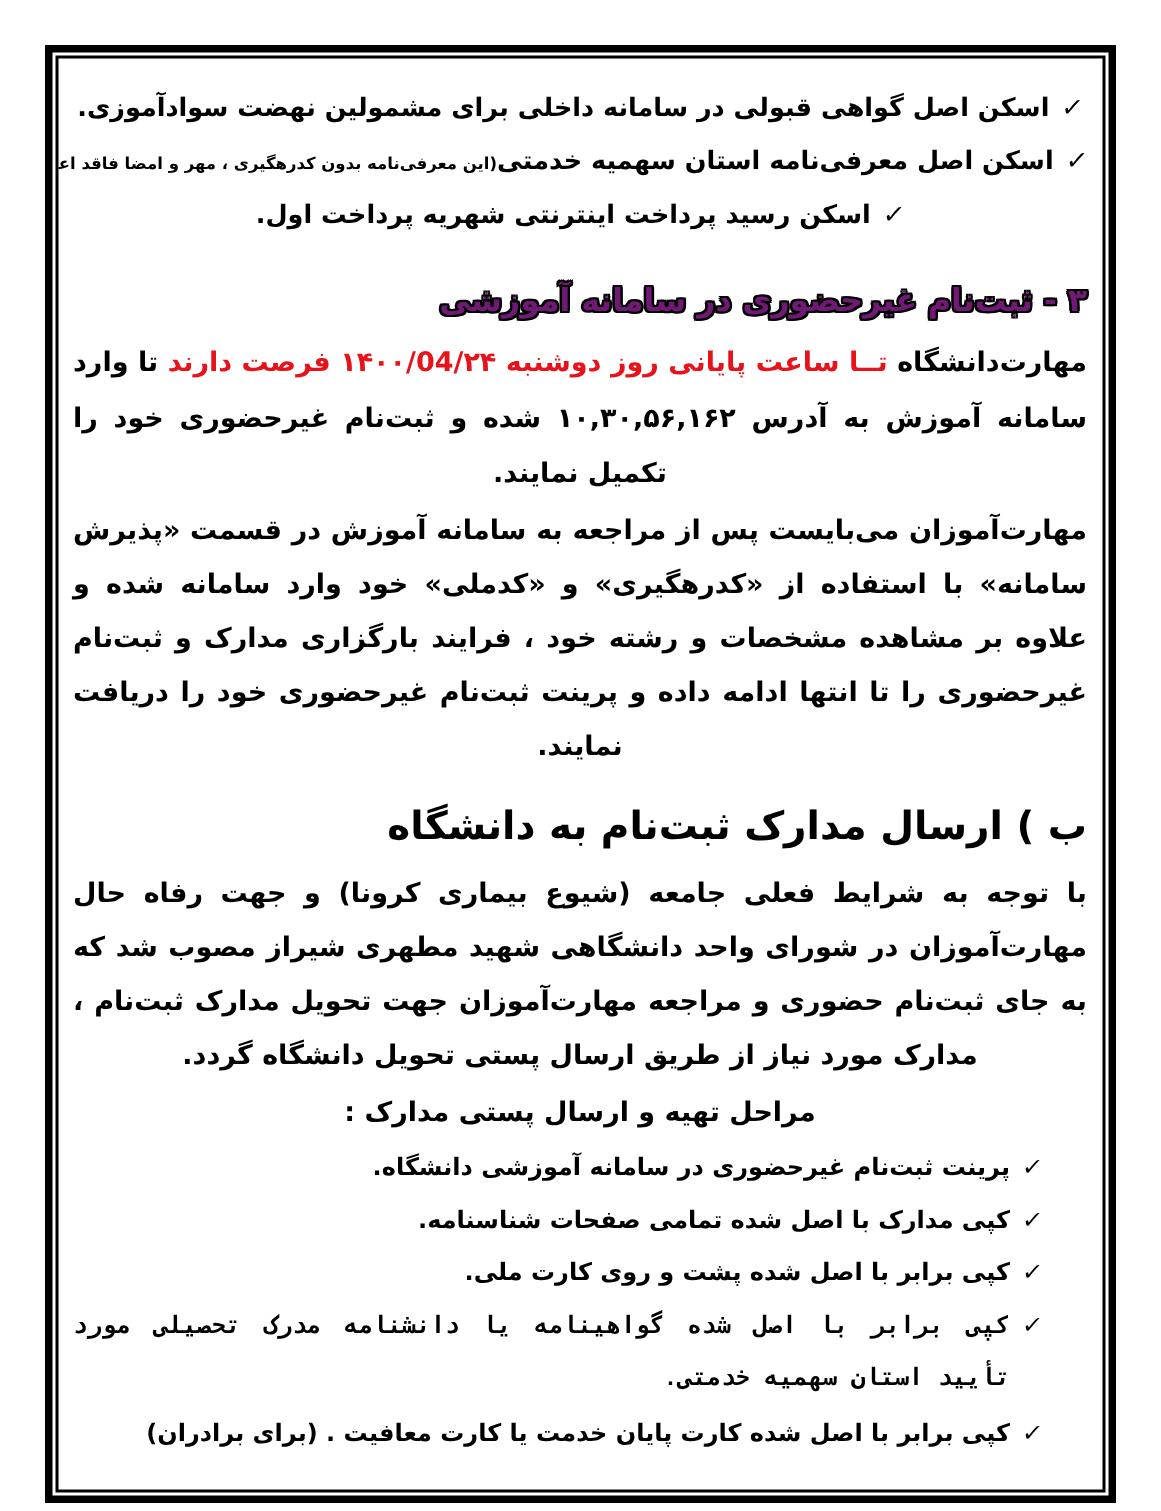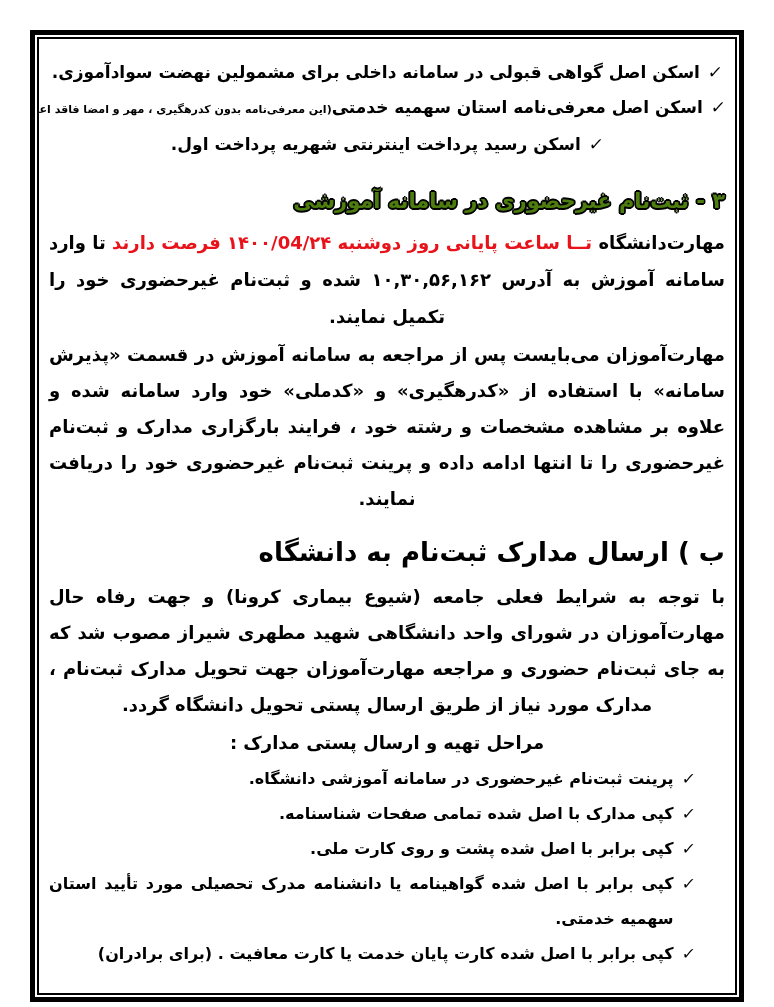--- a/index.html
+++ b/index.html
@@ -41,21 +41,21 @@
     display: inline-block;
     font-style: italic;
     font-size: 17px;
     margin-left: 8px;
     transform: skewX(-8deg);
   }
   .chk-note { font-size: 11px; font-weight: bold; }
 
   
   .outline-heading {
-    color: #4d7c0f;
+    color: #701a75;
     text-shadow:
       -1.4px -1.4px 0 #000, 1.4px -1.4px 0 #000,
       -1.4px  1.4px 0 #000, 1.4px  1.4px 0 #000,
       -1.6px 0 0 #000, 1.6px 0 0 #000,
        0 -1.6px 0 #000, 0 1.6px 0 #000;
     letter-spacing: 0.5px;
   }
   .section3-heading {
     font-size: 21px;
     line-height: 30px;
@@ -93,21 +93,21 @@
   
   .doc-checklist { padding-right: 30px; }
   .doc-item {
     display: flex;
     align-items: baseline;
     font-size: 16px;
     line-height: 35px;
   }
   .doc-item .chk-mark { font-size: 16px; flex: 0 0 auto; }
   .doc-item .doc-text { text-align: right; }
-  .doc-item.justify-item .doc-text { text-align: justify; }
+  .doc-item.justify-item .doc-text { text-align: justify; font-family: Liberation Mono, monospace; }
 </style>
 </head>
 <body>
 
 <div class="page">
   <div class="frame">
     <div class="frame-inner">
 
       <div class="top-checklist">
         <div class="chk-item">

